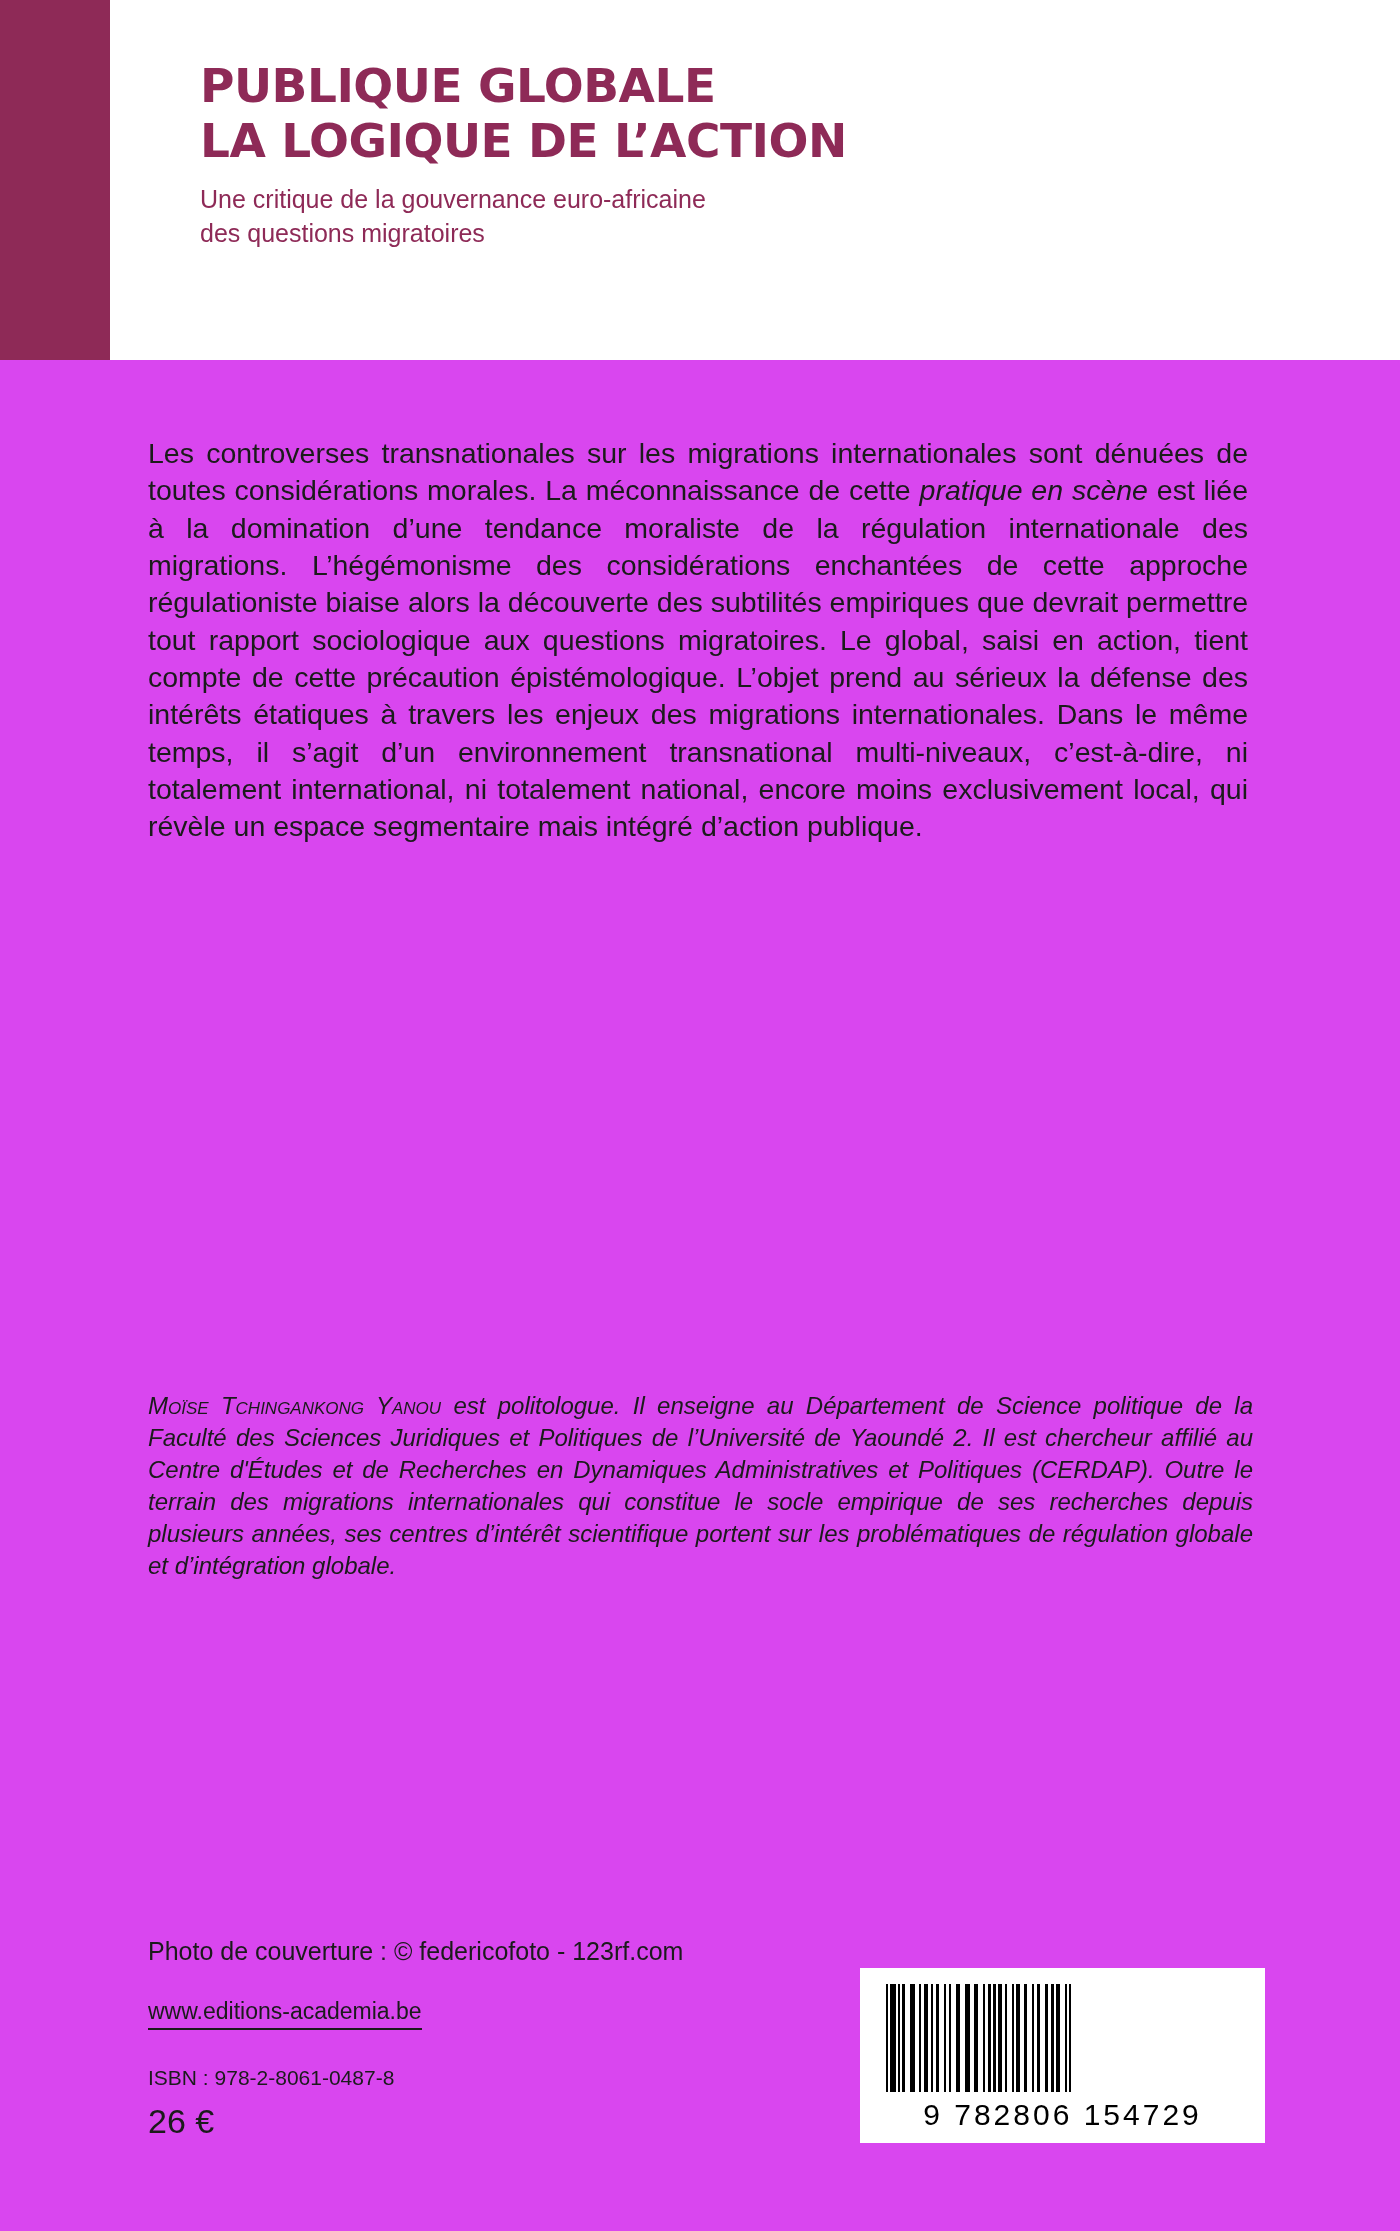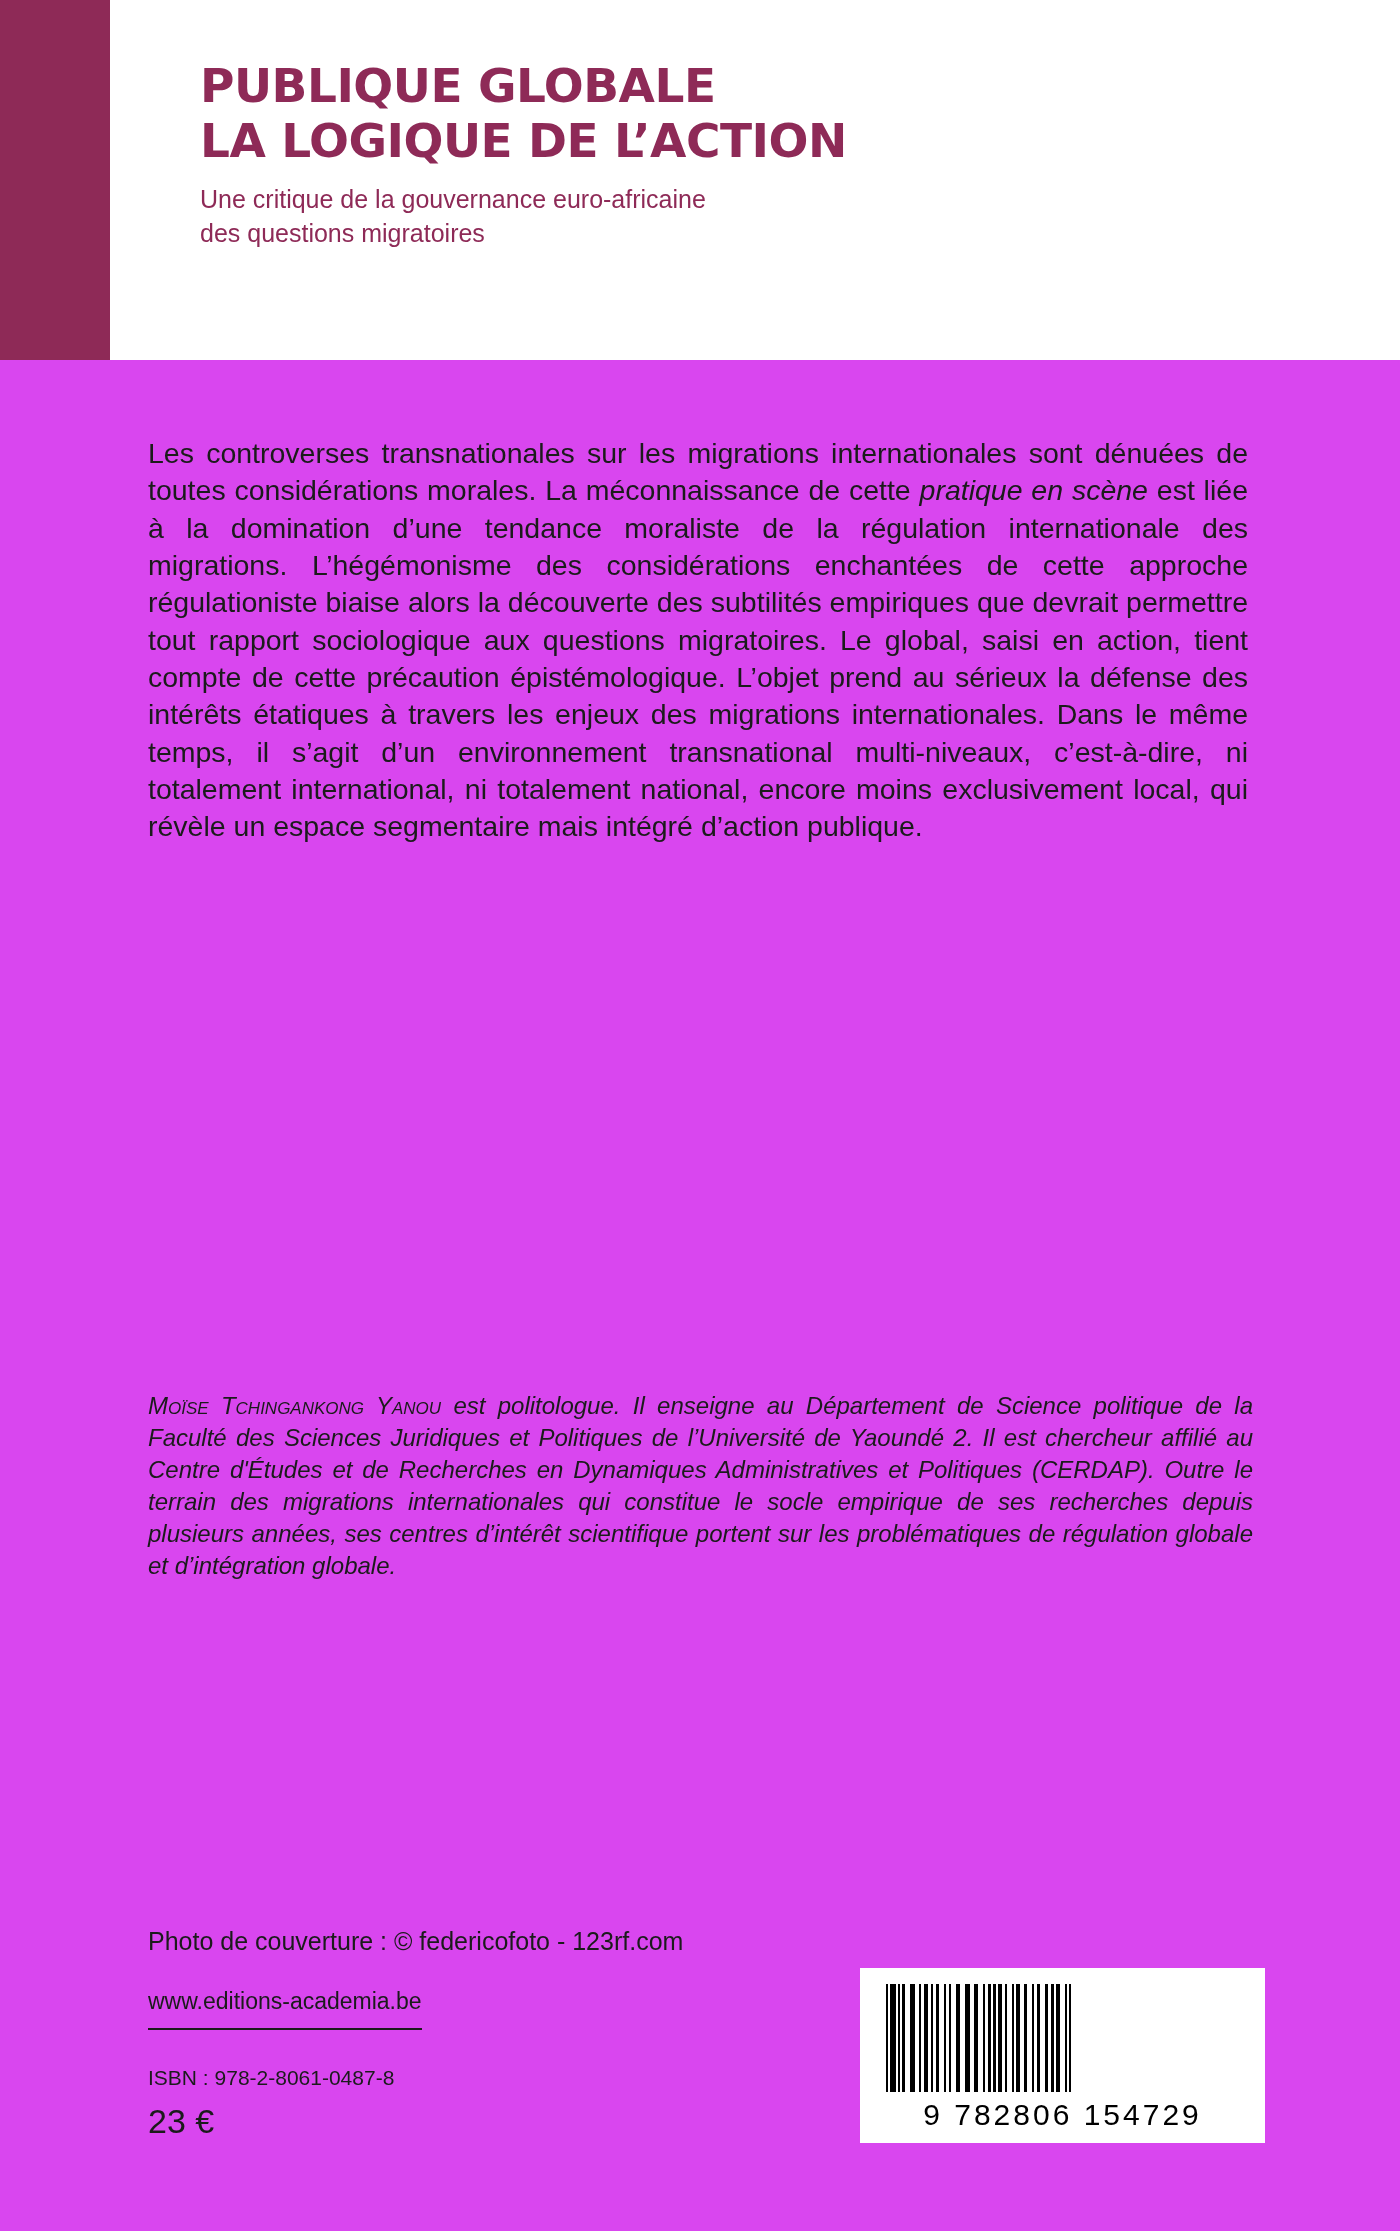--- a/index.html
+++ b/index.html
@@ -125,21 +125,21 @@
   .photo-credit {
     font-size: 25px;
     font-family: "Liberation Sans", sans-serif;
     margin-bottom: 32px;
   }
   .website {
     font-size: 23px;
     font-family: "Liberation Sans", sans-serif;
     display: inline-block;
     border-bottom: 2px solid #1b1b1b;
-    padding-bottom: 13px;
+    padding-bottom: 3px;
     margin-bottom: 36px;
   }
   .isbn {
     font-size: 21px;
     font-family: "Liberation Sans", sans-serif;
     margin-bottom: 12px;
   }
   .price {
     font-size: 34px;
     font-family: "Liberation Sans", sans-serif;
@@ -202,21 +202,21 @@
     <div class="blurb">Les controverses transnationales sur les migrations internationales sont dénuées de toutes considérations morales. La méconnaissance de cette <em>pratique en scène</em> est liée à la domination d’une tendance moraliste de la régulation internationale des migrations. L’hégémonisme des considérations enchantées de cette approche régulationiste biaise alors la découverte des subtilités empiriques que devrait permettre tout rapport sociologique aux questions migratoires. Le global, saisi en action, tient compte de cette précaution épistémologique. L’objet prend au sérieux la défense des intérêts étatiques à travers les enjeux des migrations internationales. Dans le même temps, il s’agit d’un environnement transnational multi-niveaux, c’est-à-dire, ni totalement international, ni totalement national, encore moins exclusivement local, qui révèle un espace segmentaire mais intégré d’action publique.</div>
 
     <div class="bio">
       <span class="smallcaps">Moïse Tchingankong Yanou</span><span> est politologue. Il enseigne au Département de Science politique de la Faculté des Sciences Juridiques et Politiques de l’Université de Yaoundé 2. Il est chercheur affilié au Centre d'Études et de Recherches en Dynamiques Administratives et Politiques (CERDAP). Outre le terrain des migrations internationales qui constitue le socle empirique de ses recherches depuis plusieurs années, ses centres d’intérêt scientifique portent sur les problématiques de régulation globale et d’intégration globale.</span>
     </div>
 
     <div class="footer">
       <div class="photo-credit">Photo de couverture : © federicofoto - 123rf.com</div>
       <div class="website">www.editions-academia.be</div>
       <div class="isbn">ISBN : 978-2-8061-0487-8</div>
-      <div class="price">23 €</div>
+      <div class="price">26 €</div>
     </div>
 
     <div class="barcode-box">
       <div class="barcode-bars">
           <i style="width: 2px;"></i>
           <i style="width: 2px; background: transparent;"></i>
           <i style="width: 2px;"></i>
           <i style="width: 4px;"></i>
           <i style="width: 2px; background: transparent;"></i>
           <i style="width: 2px;"></i>

